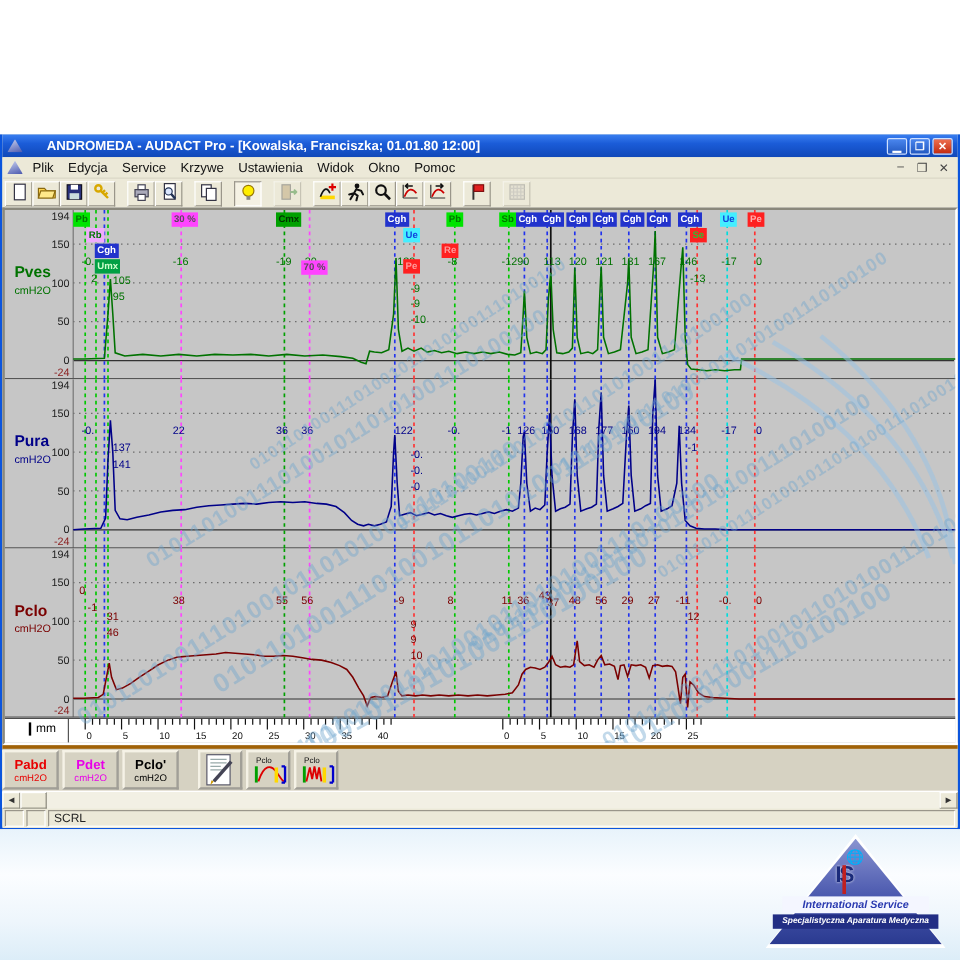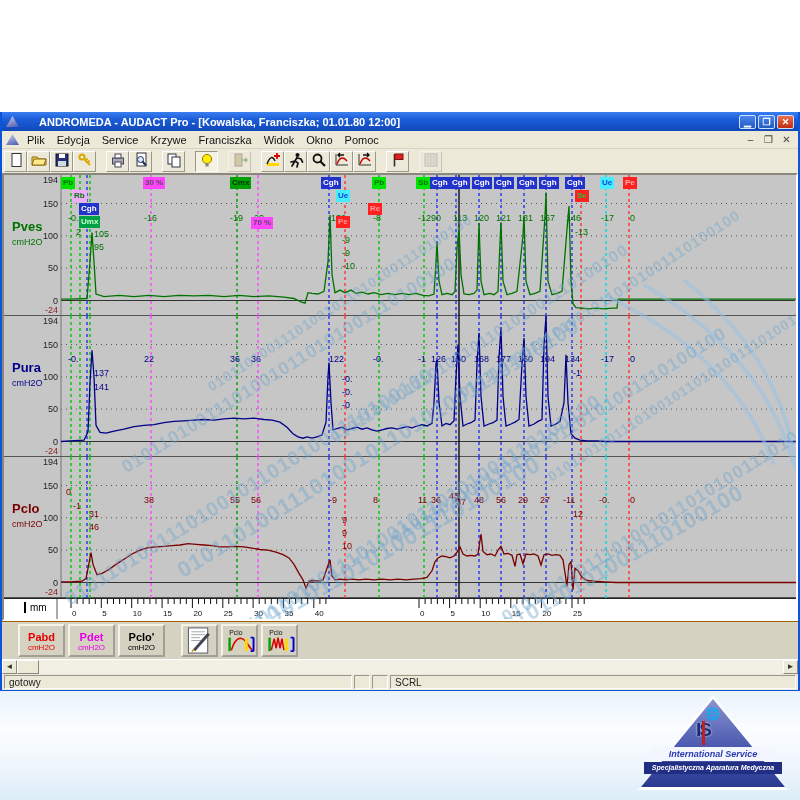--- a/index.html
+++ b/index.html
@@ -71,21 +71,21 @@
   .chart-panel { position:relative; height:448px; border:2px solid; border-color:#8a887c #fff #fff #8a887c;
     background:#c6c6c6; overflow:hidden; }
   .chart-row { position:absolute; left:0; width:794px; height:104px; }
   .chart-row svg { position:absolute; left:0; top:0; }
   .tag { position:absolute; height:12px; padding:0 2px; font-size:8px; font-weight:bold; line-height:12px; z-index:5; }
   .ruler { position:absolute; left:0; top:423px; width:794px; height:21px; background:#fff; border-top:1px solid #222; }
   .ruler-label { position:absolute; left:26px; top:3px; font-size:10px; color:#000; }
   .ruler-bar { position:absolute; left:20px; top:3px; width:2px; height:11px; background:#000; }
   .wm { position:absolute; color:rgba(110,165,205,.42); font-weight:bold; letter-spacing:1px; pointer-events:none; z-index:4; white-space:nowrap; }
 
-  .channel-bar { position:relative; height:38px; background:#d6d2c2; border-top:1px solid #a16207; display:flex; align-items:center; gap:3px; padding-left:16px; }
+  .channel-bar { position:relative; height:38px; background:#d6d2c2; border-top:3px solid #a16207; display:flex; align-items:center; gap:3px; padding-left:0; }
   .chbtn { width:47px; height:33px; background:#d6d2c2; border:2px outset #f5f2e6; text-align:center; }
   .chbtn .l1 { font-size:11px; font-weight:bold; margin-top:2px; }
   .chbtn .l2 { font-size:8px; }
   .picbtn { width:37px; height:33px; background:#d6d2c2; border:2px outset #f5f2e6; padding:0; }
   .chgap { width:10px; }
 
   .hscroll { position:relative; height:15px; background:#f2f0e4; border-top:1px solid #fff; display:flex; }
   .sarrow { width:15px; height:14px; background:#ece9d8; border:1px solid; border-color:#fff #8a887c #8a887c #fff;
     font-size:8px; text-align:center; line-height:12px; color:#333; }
   .sthumb { width:22px; height:14px; background:#ece9d8; border:1px solid; border-color:#fff #8a887c #8a887c #fff; }
@@ -112,21 +112,21 @@
       </span>
     </div>
 
     <div class="menubar">
       <span class="app-icon-tri"></span>
       <span id="menu-items" style="display:flex;align-items:flex-end;">
           <span class="menu-item">Plik</span>
           <span class="menu-item">Edycja</span>
           <span class="menu-item">Service</span>
           <span class="menu-item">Krzywe</span>
-          <span class="menu-item">Franciszka</span>
+          <span class="menu-item">Ustawienia</span>
           <span class="menu-item">Widok</span>
           <span class="menu-item">Okno</span>
           <span class="menu-item">Pomoc</span>
         </span>
       <span class="mdi-btns">
         <span class="mdi-btn">–</span>
         <span class="mdi-btn">❐</span>
         <span class="mdi-btn">✕</span>
       </span>
     </div>
@@ -610,21 +610,20 @@
       </div>
 
     <div class="hscroll">
       <span class="sarrow">◄</span>
       <span class="sthumb"></span>
       <span class="strack"></span>
       <span class="sarrow">►</span>
     </div>
 
     <div class="statusbar">
-      <span class="scell" style="width:348px;">gotowy</span>
       <span class="scell" style="width:16px;"></span>
       <span class="scell" style="width:16px;"></span>
       <span class="scell" style="flex:1;">SCRL</span>
     </div>
   </div>
 
   <div class="bottom-band">
     <div class="is-logo">
       <div class="is-tri-w"></div>
       <div class="is-tri"></div>

